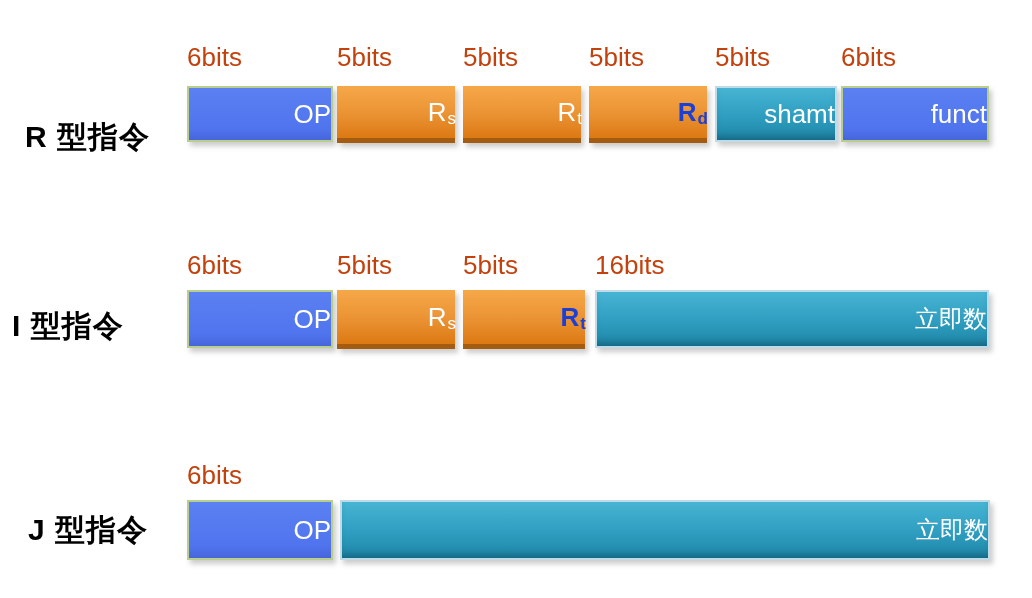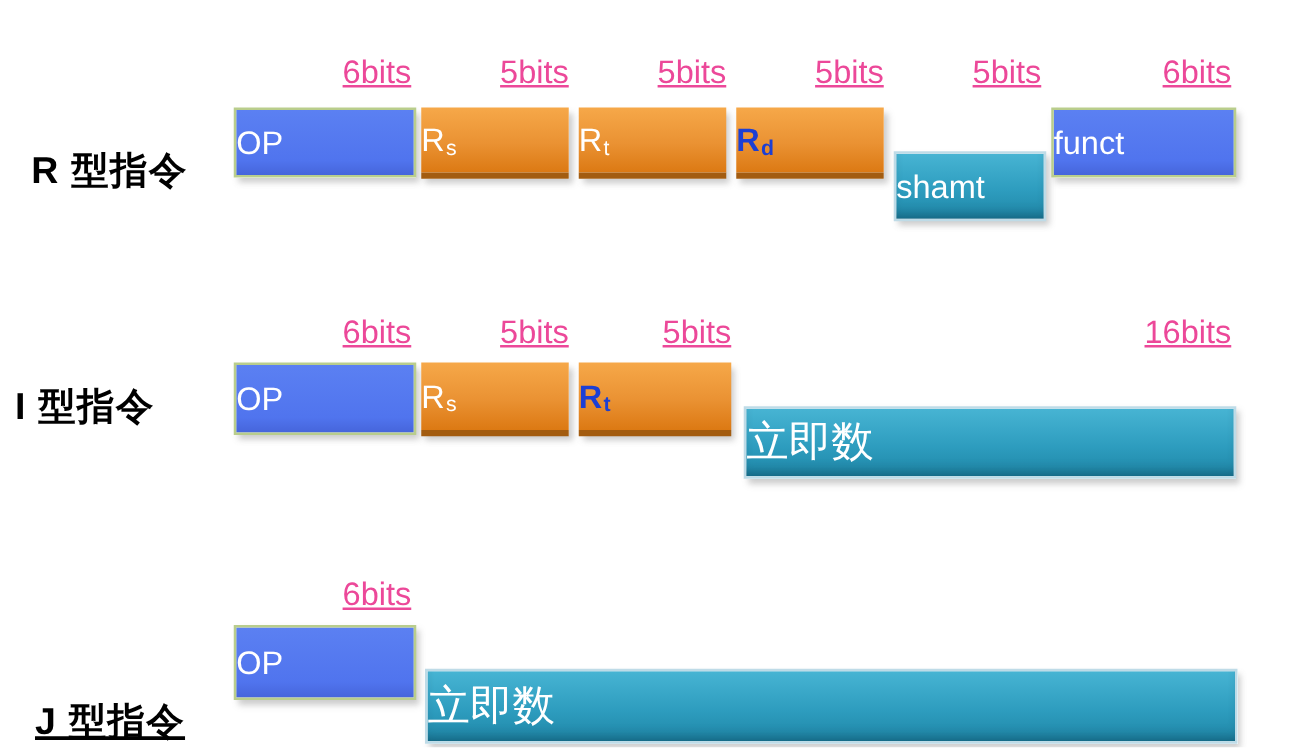--- a/index.html
+++ b/index.html
@@ -22,70 +22,68 @@
     color: #000000;
     line-height: 34px;
     white-space: nowrap;
     letter-spacing: 1px;
     margin-top: 25px;
   }
   .bits {
     position: absolute;
     font-size: 26px;
     line-height: 30px;
-    color: #ec4899;
-    text-align: right;
-    text-decoration: underline;
+    color: #c2410c;
+    text-align: left;
   }
   .box {
     position: absolute;
     display: flex;
     align-items: center;
-    justify-content: flex-start;
+    justify-content: flex-end;
     color: #ffffff;
     font-size: 26px;
     box-shadow: 3px 4px 5px rgba(110,110,110,0.35);
   }
   .box.blue {
     background: linear-gradient(to bottom, #5b80f2 0%, #5074ee 78%, #4665db 100%);
     border: 2px solid #b9cd8c;
   }
   .box.orange {
     background: linear-gradient(to bottom, #f6a849 0%, #ea9233 55%, #dc7913 100%);
     border-bottom: 5px solid #a35c10;
   }
   .box.teal {
     background: linear-gradient(to bottom, #47b4d3 0%, #2e9dbf 55%, #1f87a7 100%);
     border: 2px solid #bedbe7;
     box-shadow: 3px 4px 5px rgba(110,110,110,0.35), inset 0 -8px 10px -6px rgba(0,40,60,0.45);
-    margin-top: 35px;
   }
   .box sub {
     font-size: 17px;
     line-height: 1;
     position: relative;
     bottom: -6px;
     left: 1px;
   }
   .box.hl span, .box.hl sub {
     color: #1c3fd4;
     font-weight: bold;
   }
-  .cjk { font-size: 34px; }
+  .cjk { font-size: 24px; }
 
   
   .r1.bits  { top: 42px; }
   .r1.box   { top: 86px;  height: 52px; }
   .r2.bits  { top: 250px; }
   .r2.box   { top: 290px; height: 54px; }
   .r3.bits  { top: 460px; }
   .r3.box   { top: 500px; height: 56px; }
   .rl1 { left: 25px; top: 95px; }
   .rl2 { left: 12px; top: 284px; }
-  .rl3 { left: 28px; top: 536px; text-decoration: underline; }
+  .rl3 { left: 28px; top: 488px; }
 
   
   .p-r1-0 { left: 187px; width: 142px; }
   .p-r1-1 { left: 337px; width: 118px; }
   .p-r1-2 { left: 463px; width: 118px; }
   .p-r1-3 { left: 589px; width: 118px; }
   .p-r1-4 { left: 715px; width: 118px; }
   .p-r1-5 { left: 841px; width: 144px; }
   
   .p-r2-0 { left: 187px; width: 142px; }

